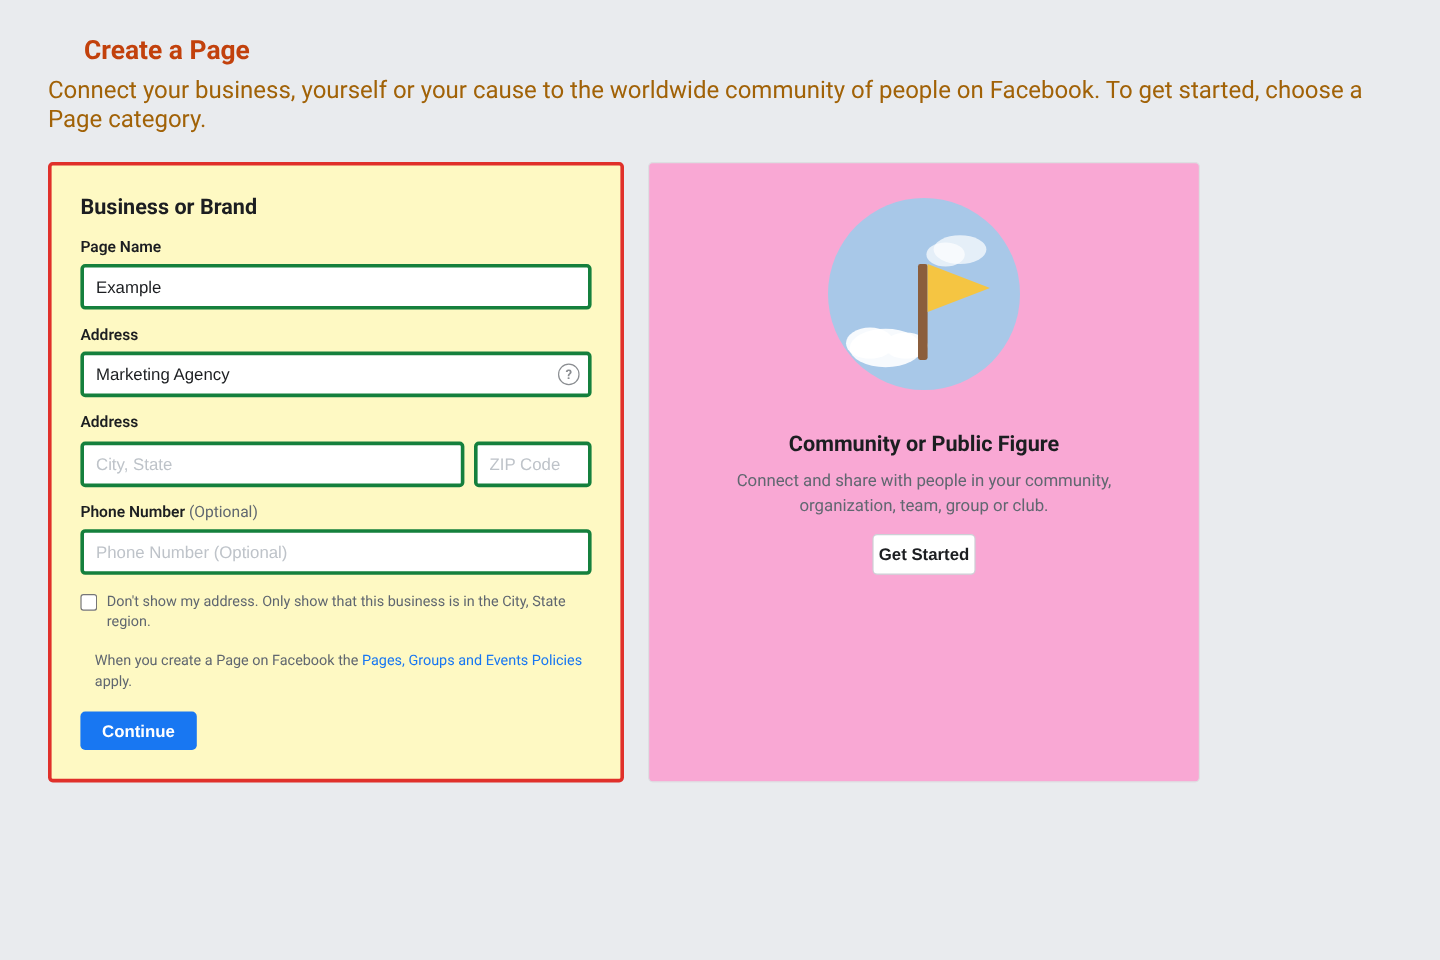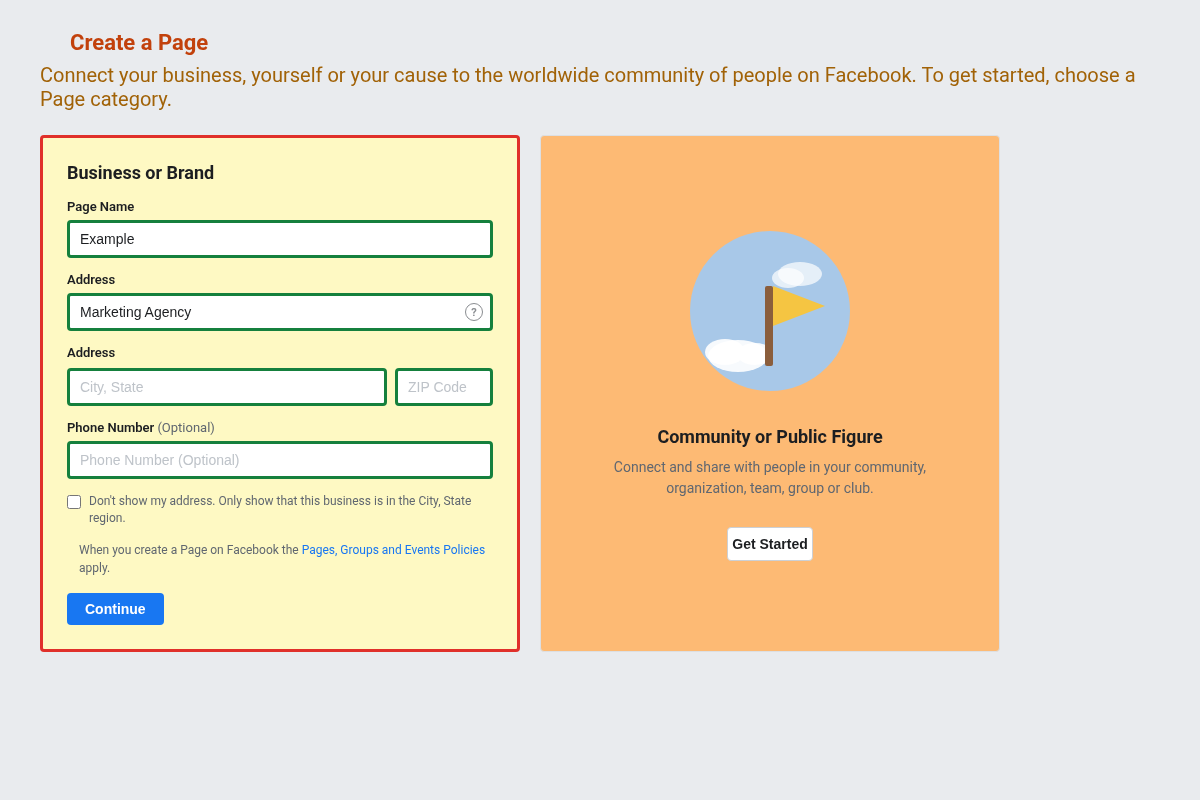--- a/index.html
+++ b/index.html
@@ -141,48 +141,48 @@
       border-radius: 4px;
       padding: 8px 18px;
       font-size: 14px;
       font-weight: 600;
       cursor: pointer;
       text-align: right;
     }
 
     
     .community-card {
-      background: #fdba74;
+      background: #f9a8d4;
       border-radius: 4px;
       border: 1px solid #dddfe2;
       padding: 24px;
       width: 460px;
       min-height: 480px;
       display: flex;
       flex-direction: column;
       align-items: center;
-      justify-content: center;
+      justify-content: flex-start;
     }
     .community-illustration {
       width: 200px;
       height: 180px;
       margin-bottom: 20px;
     }
     .community-title {
       font-size: 18px;
       font-weight: 700;
       color: #1c1e21;
       margin-bottom: 10px;
       text-align: center;
     }
     .community-desc {
       font-size: 14px;
       color: #606770;
       text-align: center;
-      margin-bottom: 28px;
+      margin-bottom: 12px;
       line-height: 1.5;
       max-width: 320px;
     }
     .get-started-btn {
       background: #fff;
       color: #1c1e21;
       border: 1px solid #ccd0d5;
       border-radius: 4px;
       padding: 8px 4px;
       font-size: 14px;

